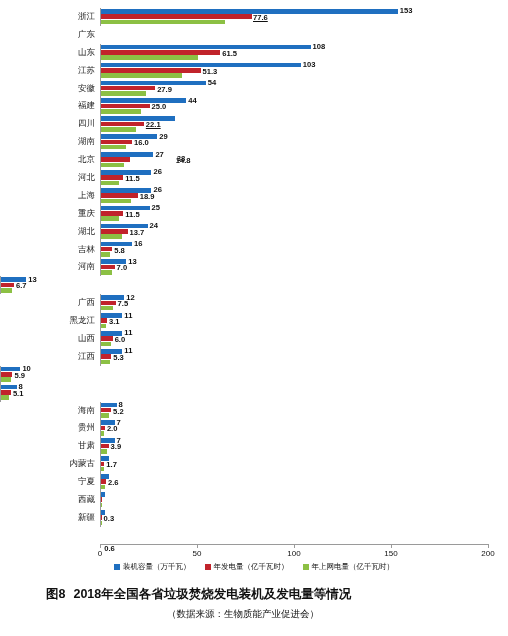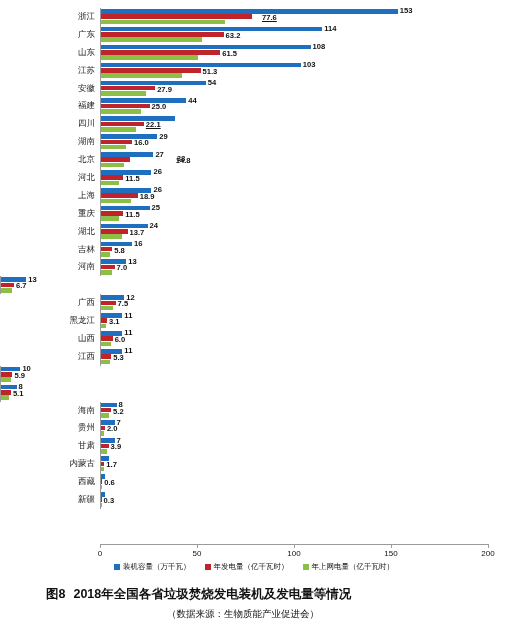--- a/index.html
+++ b/index.html
@@ -138,33 +138,26 @@
 <div id="figure">
 
   <div id="plot">
     <div class="rows" id="rows">
         <div class="row">
           <div class="cat-label">浙江</div>
           <div class="bars">
             <div class="bar s0" style="width: 296.82px;"></div>
             <div class="vlabel s0" style="left: 298.82px;">153</div>
             <div class="bar s1" style="width: 150.544px;"></div>
-            <div class="vlabel s1" style="left: 161px; text-decoration: underline;">77.6</div>
+            <div class="vlabel s1" style="left: 152px; text-decoration: underline;">77.6</div>
             <div class="bar s2" style="width: 124.16px;"></div>
           </div>
         </div>
         <div class="row">
           <div class="cat-label">广东</div>
-          <div class="bars">
-            <div class="bar s0" style="width: 221.16px;"></div>
-            <div class="vlabel s0" style="left: 223.16px;">114</div>
-            <div class="bar s1" style="width: 122.608px;"></div>
-            <div class="vlabel s1" style="left: 124.608px;">63.2</div>
-            <div class="bar s2" style="width: 100.88px;"></div>
-          </div>
         </div>
         <div class="row">
           <div class="cat-label">山东</div>
           <div class="bars">
             <div class="bar s0" style="width: 209.52px;"></div>
             <div class="vlabel s0" style="left: 211.52px;">108</div>
             <div class="bar s1" style="width: 119.31px;"></div>
             <div class="vlabel s1" style="left: 121.31px;">61.5</div>
             <div class="bar s2" style="width: 97px;"></div>
           </div>
@@ -389,25 +382,34 @@
         <div class="row">
           <div class="cat-label">内蒙古</div>
           <div class="bars">
             <div class="bar s0" style="width: 7.76px;"></div>
             <div class="bar s1" style="width: 3.298px;"></div>
             <div class="vlabel s1" style="left: 5.298px;">1.7</div>
             <div class="bar s2" style="width: 2.716px;"></div>
           </div>
         </div>
         <div class="row">
+          <div class="cat-label">宁夏</div>
+          <div class="bars">
+            <div class="bar s0" style="width: 7.76px;"></div>
+            <div class="bar s1" style="width: 5.044px;"></div>
+            <div class="vlabel s1" style="left: 7.044px;">2.6</div>
+            <div class="bar s2" style="width: 4.268px;"></div>
+          </div>
+        </div>
+        <div class="row">
           <div class="cat-label">西藏</div>
           <div class="bars">
             <div class="bar s0" style="width: 3.88px;"></div>
             <div class="bar s1" style="width: 1.164px;"></div>
-            <div class="vlabel s1" style="left: 3.164px;">0.6</div>
+            <div class="vlabel s1" style="left: 3.164px; margin-top: 48px;">0.6</div>
             <div class="bar s2" style="width: 0.97px;"></div>
           </div>
         </div>
         <div class="row">
           <div class="cat-label">新疆</div>
           <div class="bars">
             <div class="bar s0" style="width: 3.88px;"></div>
             <div class="bar s1" style="width: 0.582px;"></div>
             <div class="vlabel s1" style="left: 2.582px;">0.3</div>
             <div class="bar s2" style="width: 0.388px;"></div>

